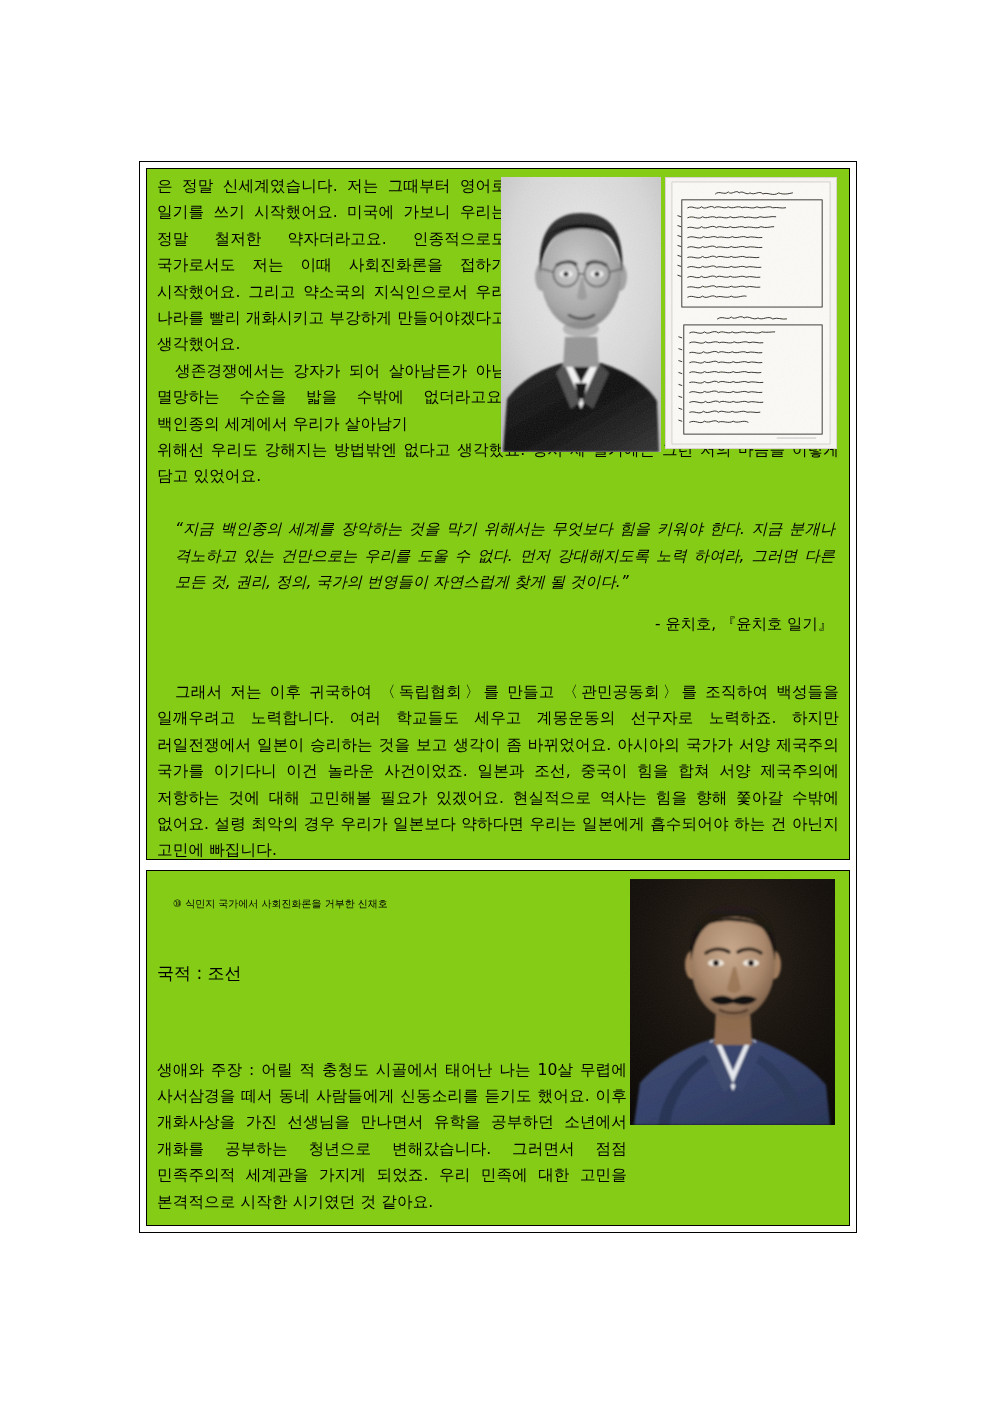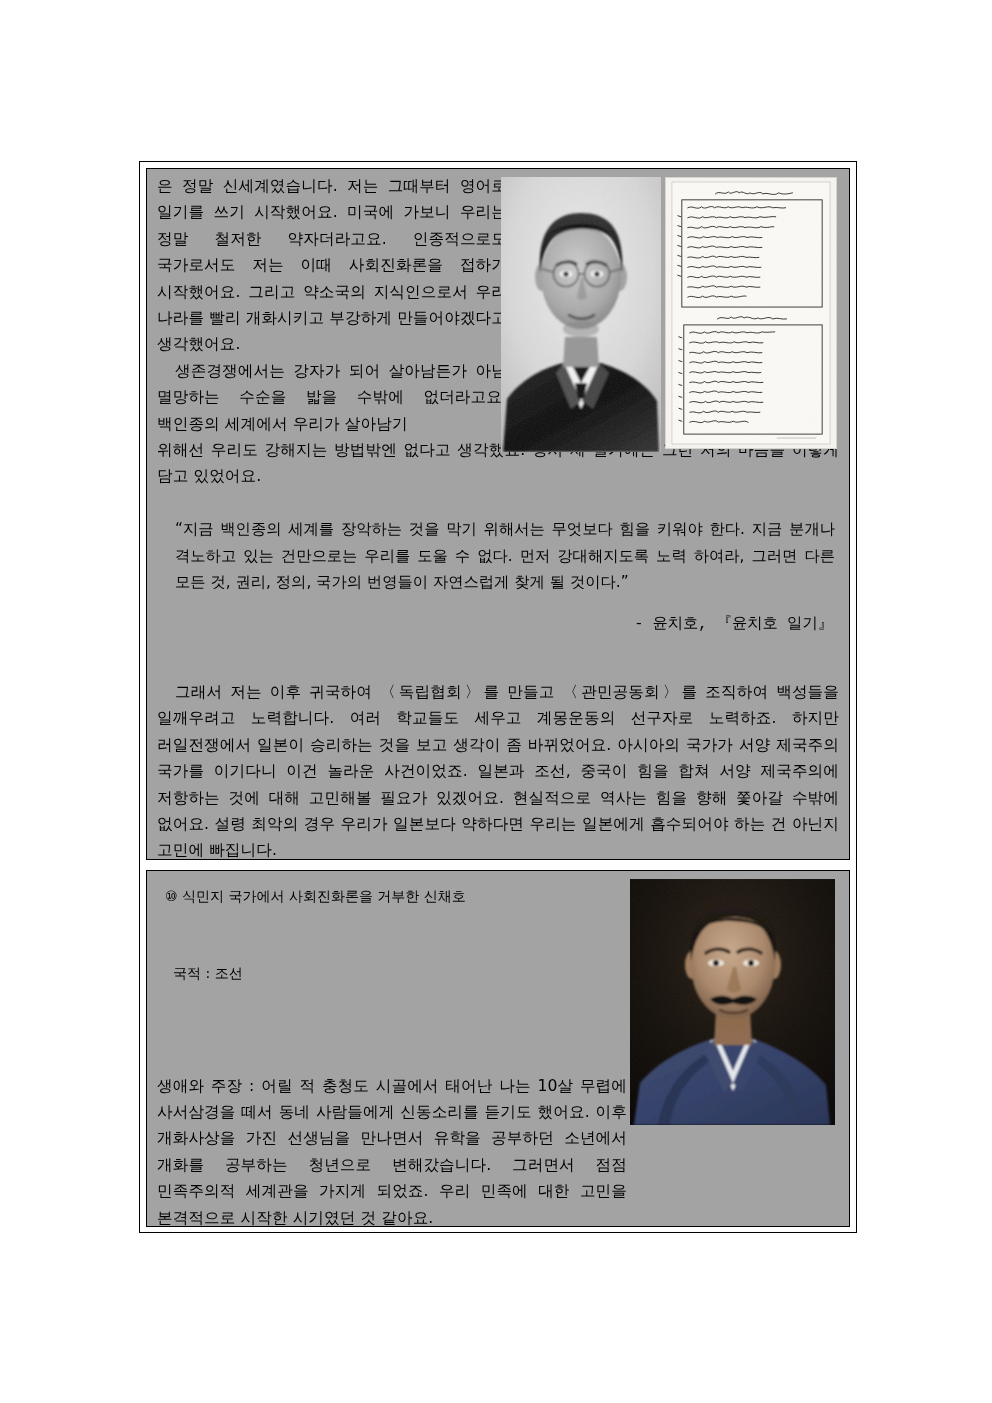--- a/index.html
+++ b/index.html
@@ -35,21 +35,21 @@
     box-sizing: border-box;
     display: flex;
     flex-direction: column;
     gap: 10px;
   }
 
   
   .doc-box {
     border: 1.2px solid #000;
     box-sizing: border-box;
-    background: #a3a3a3;
+    background: #84cc16;
     position: relative;
     padding: 4px 10px 8px 10px;
   }
   .doc-box.box-top { height: 692px; }
   .doc-box.box-bottom { height: 357px; }
 
   
   .para {
     font-size: 15.6px;
     line-height: 26.4px;
@@ -65,48 +65,48 @@
     width: 18px;
   }
   .spacer-line { height: 26.4px; }
 
   
   .wrap-col {
     width: 350px;
   }
 
   .quote-block {
+    font-style: italic;
     font-size: 15.3px;
     line-height: 26.4px;
     text-align: justify;
     text-justify: inter-character;
     margin: 0;
     padding: 0 4px 0 18px;
     word-break: keep-all;
   }
   .quote-attr {
     font-style: normal;
     font-size: 15.3px;
     line-height: 26.4px;
     text-align: right;
     padding-right: 6px;
     word-break: keep-all;
-    font-family: Liberation Mono, monospace;
   }
 
   .box-title {
-    font-size: 14px;
-    line-height: 26.4px;
-    margin: 8px;
-    word-break: keep-all;
-  }
-  .field-line {
-    font-size: 14px;
+    font-size: 10px;
     line-height: 26.4px;
     margin: 16px;
+    word-break: keep-all;
+  }
+  .field-line {
+    font-size: 17px;
+    line-height: 26.4px;
+    margin: 0;
     word-break: keep-all;
   }
 
   
   .top-media {
     position: absolute;
     right: 8px;
     top: 8px;
     width: 340px;
     height: 278px;

